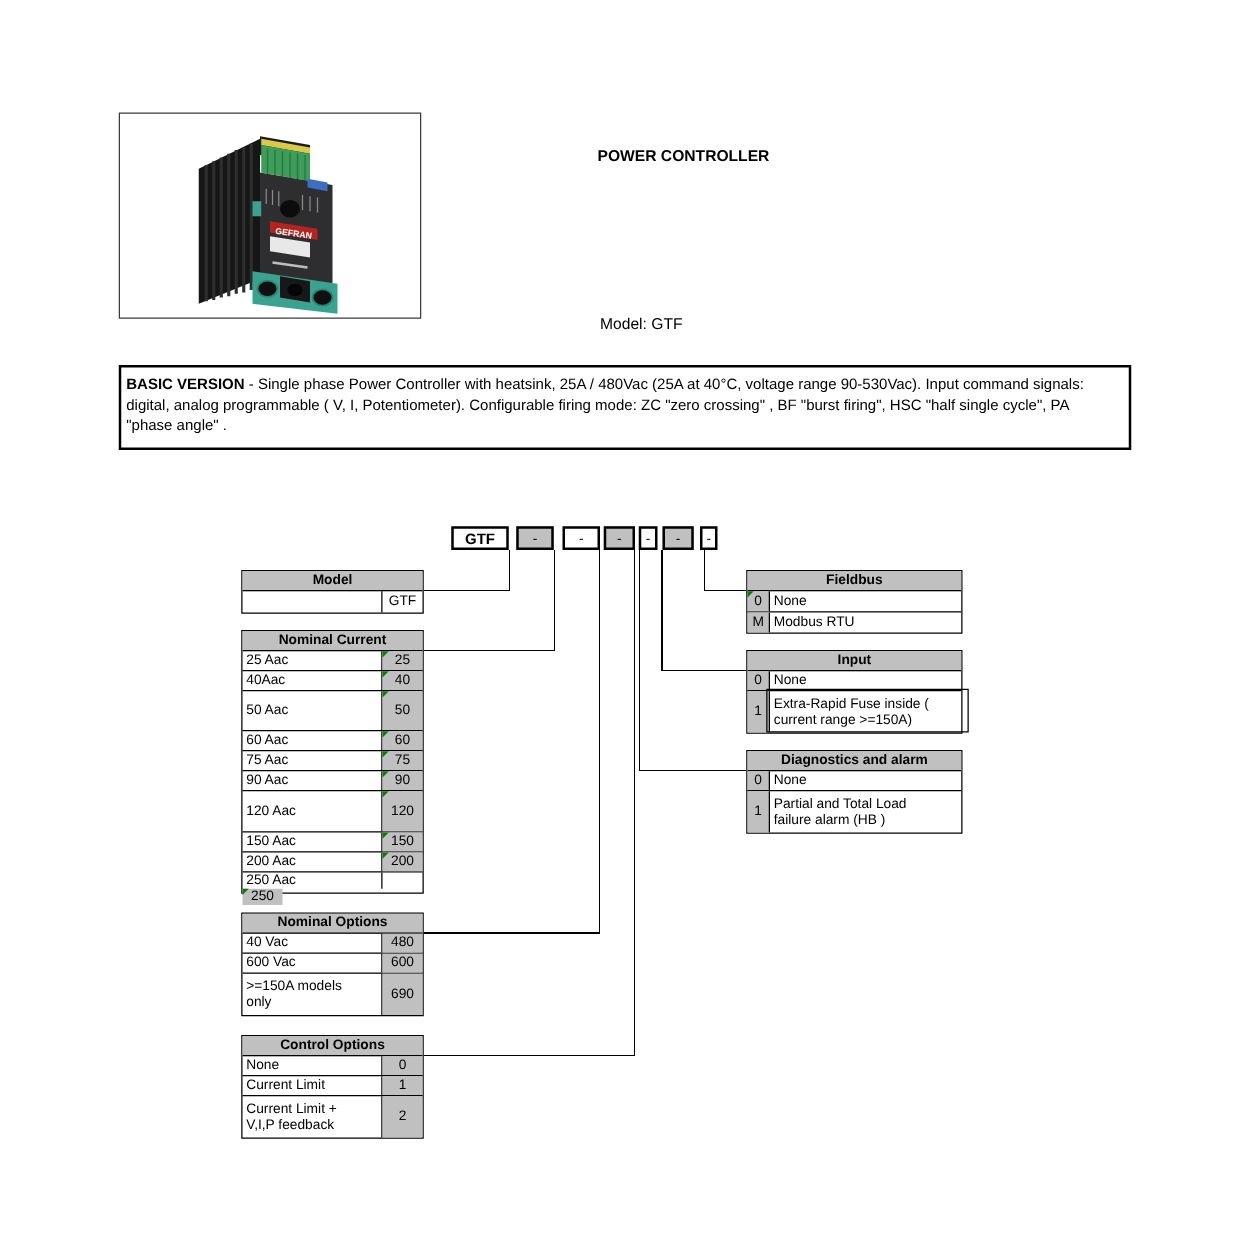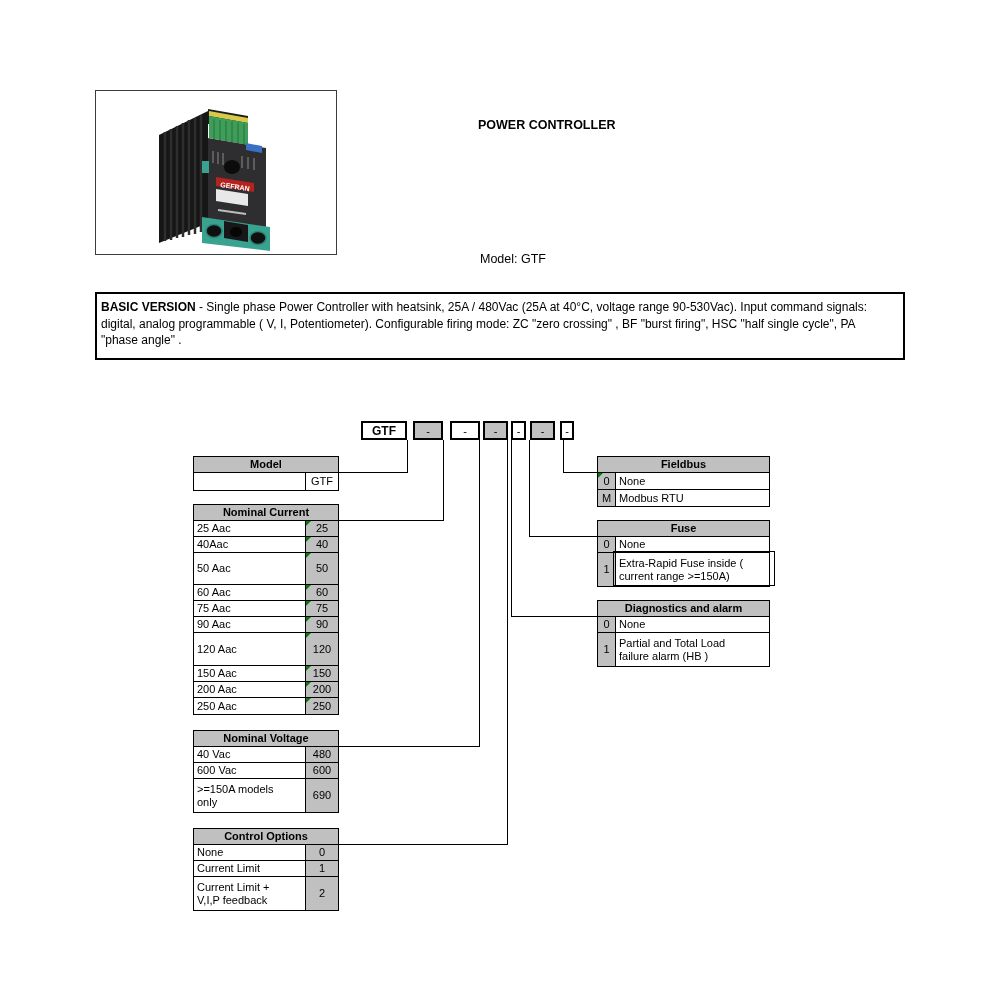--- a/index.html
+++ b/index.html
@@ -169,27 +169,27 @@
         <div class="td val gray" style="width: 32px;">120<span class="tri"></span></div>
       </div>
       <div class="tr" style="height: 16px;">
         <div class="td lab" style="width: 112px;">150 Aac</div>
         <div class="td val gray" style="width: 32px;">150<span class="tri"></span></div>
       </div>
       <div class="tr" style="height: 16px;">
         <div class="td lab" style="width: 112px;">200 Aac</div>
         <div class="td val gray" style="width: 32px;">200<span class="tri"></span></div>
       </div>
-      <div class="tr" style="height: 16px;">
+      <div class="tr" style="height: 16px; flex-direction: column;">
         <div class="td lab" style="width: 112px;">250 Aac</div>
         <div class="td val gray" style="width: 32px;">250<span class="tri"></span></div>
       </div>
     </div>
   <div class="otable vright" style="left: 193px; top: 730px; width: 144px;">
-      <div class="th">Nominal Voltage</div>
+      <div class="th">Nominal Options</div>
       <div class="tr" style="height: 16px;">
         <div class="td lab" style="width: 112px;">40 Vac</div>
         <div class="td val gray" style="width: 32px;">480</div>
       </div>
       <div class="tr" style="height: 16px;">
         <div class="td lab" style="width: 112px;">600 Vac</div>
         <div class="td val gray" style="width: 32px;">600</div>
       </div>
       <div class="tr" style="height: 33px;">
         <div class="td lab" style="width: 112px;">&gt;=150A models
@@ -218,21 +218,21 @@
       <div class="tr" style="height: 17px;">
         <div class="td val gray" style="width: 18px;">0<span class="tri"></span></div>
         <div class="td lab" style="width: 153px;">None</div>
       </div>
       <div class="tr" style="height: 16px;">
         <div class="td val gray" style="width: 18px;">M</div>
         <div class="td lab" style="width: 153px;">Modbus RTU</div>
       </div>
     </div>
   <div class="otable vleft" style="left: 597px; top: 520px; width: 171px;">
-      <div class="th">Fuse</div>
+      <div class="th">Input</div>
       <div class="tr" style="height: 16px;">
         <div class="td val gray" style="width: 18px;">0</div>
         <div class="td lab" style="width: 153px;">None</div>
       </div>
       <div class="tr" style="height: 33px;">
         <div class="td val gray" style="width: 18px;">1</div>
         <div class="td lab" style="width: 153px;">Extra-Rapid Fuse inside (
 current range &gt;=150A)</div>
       </div>
     </div>

